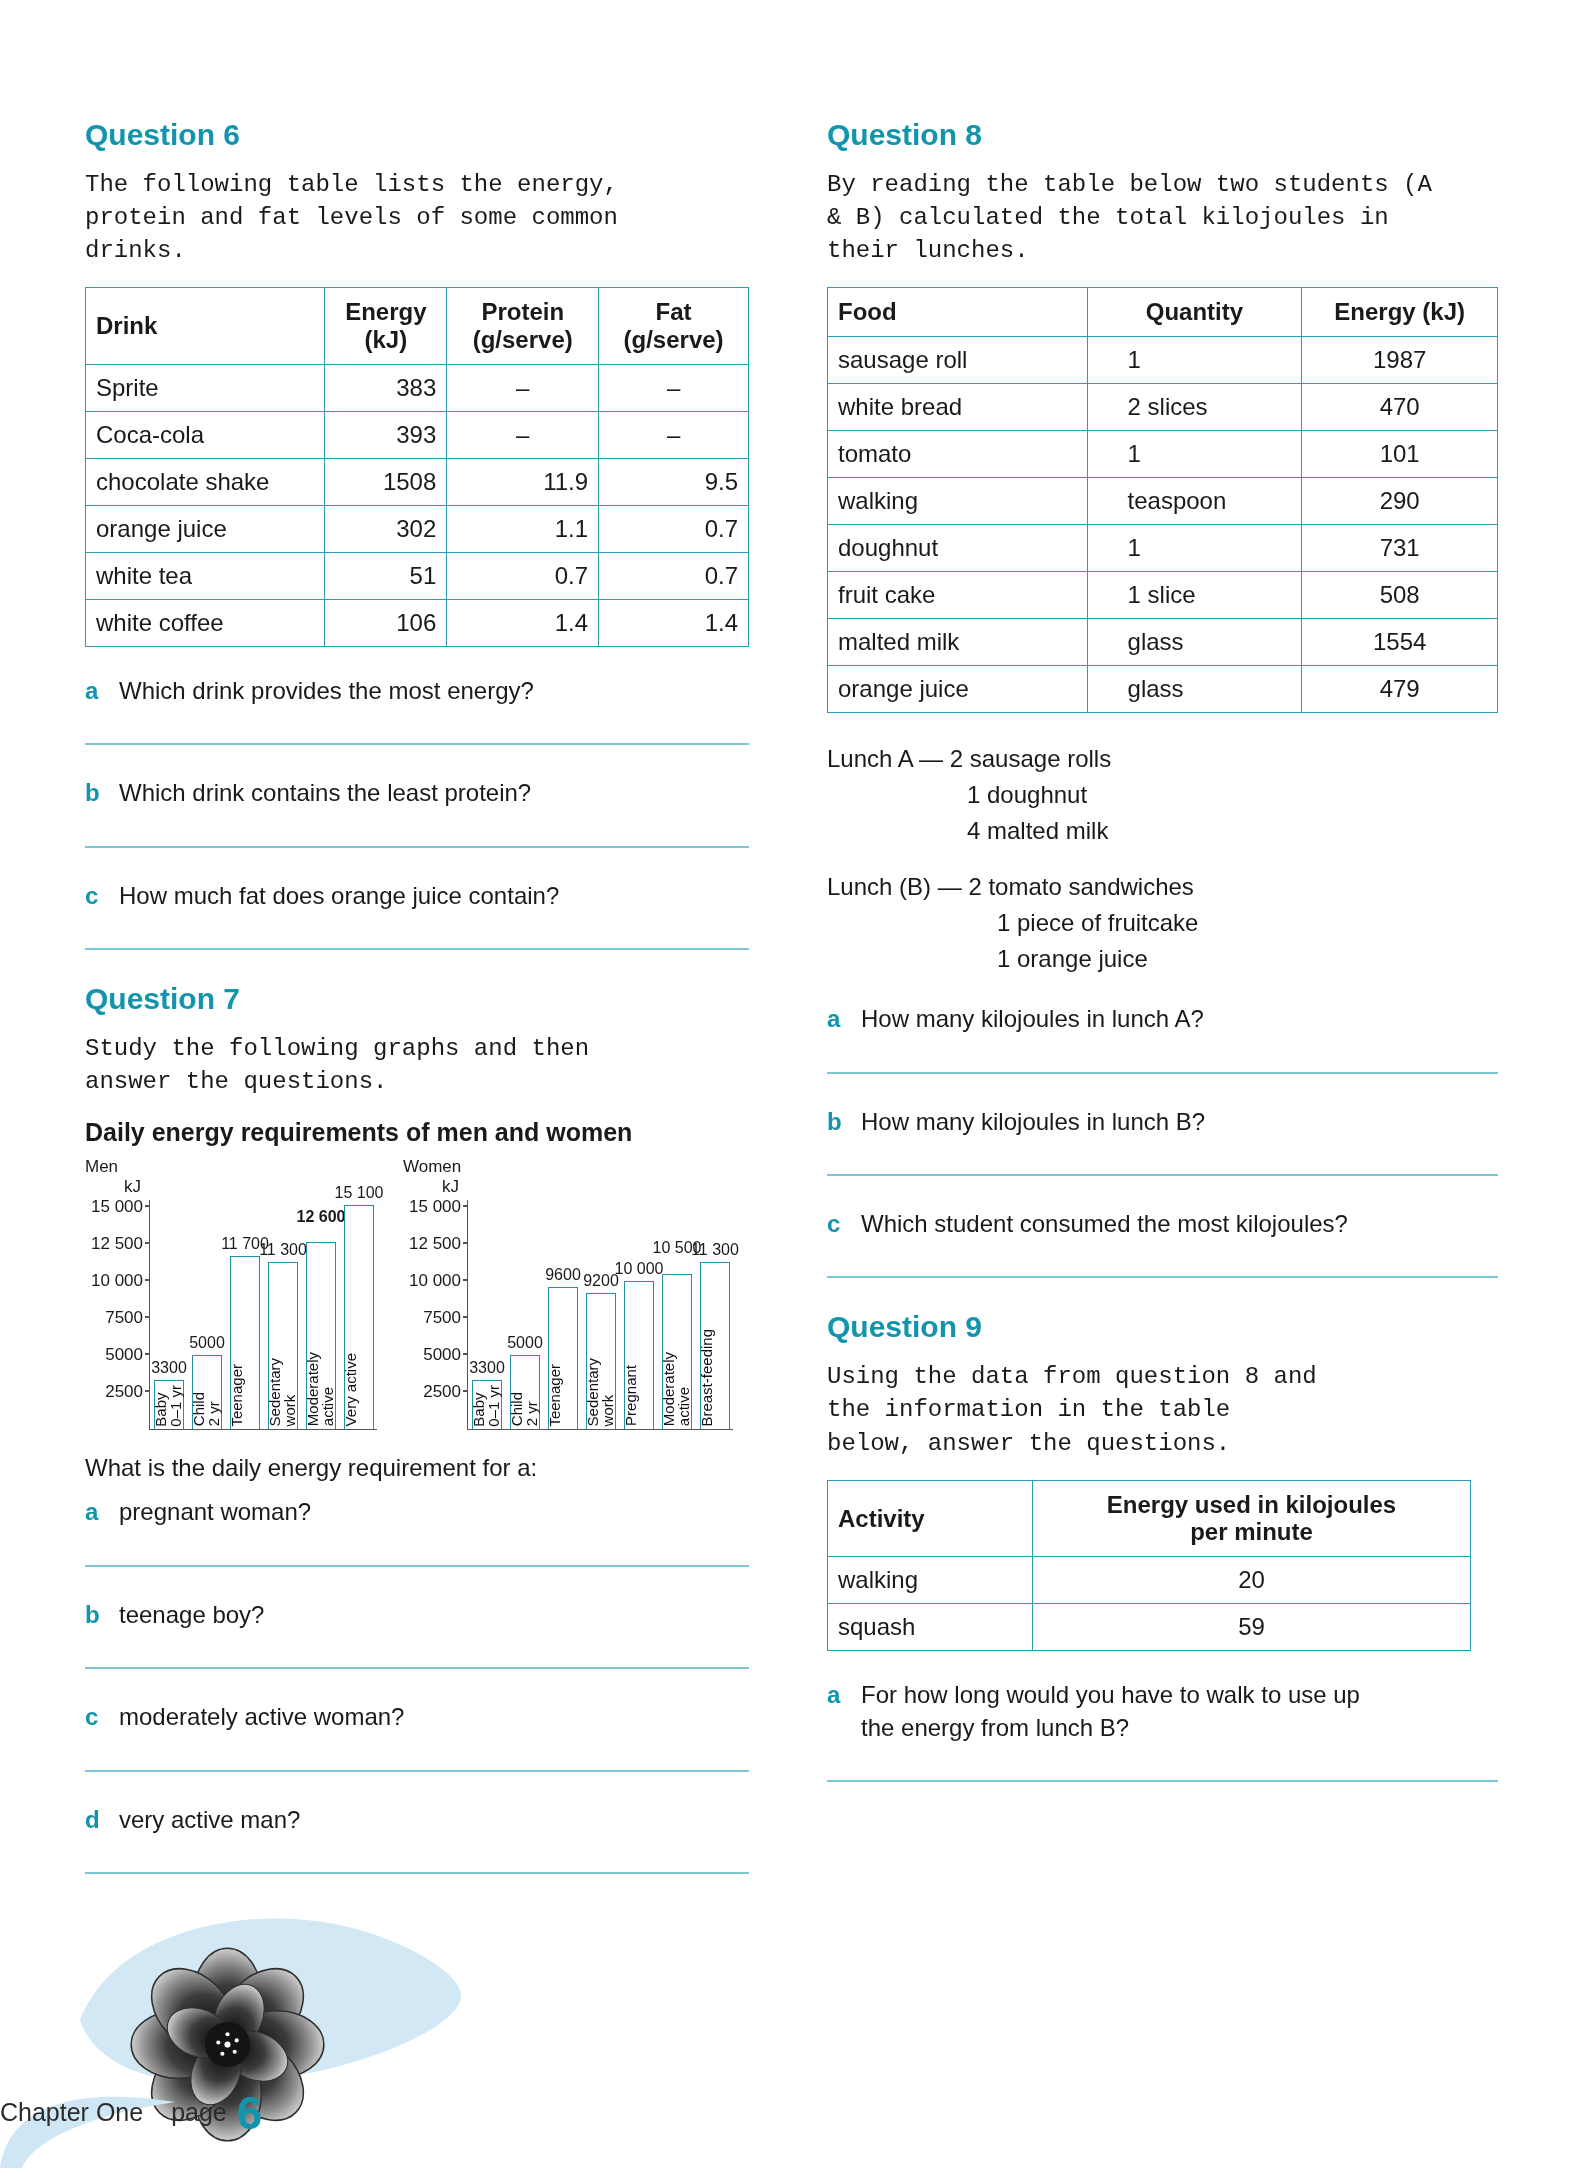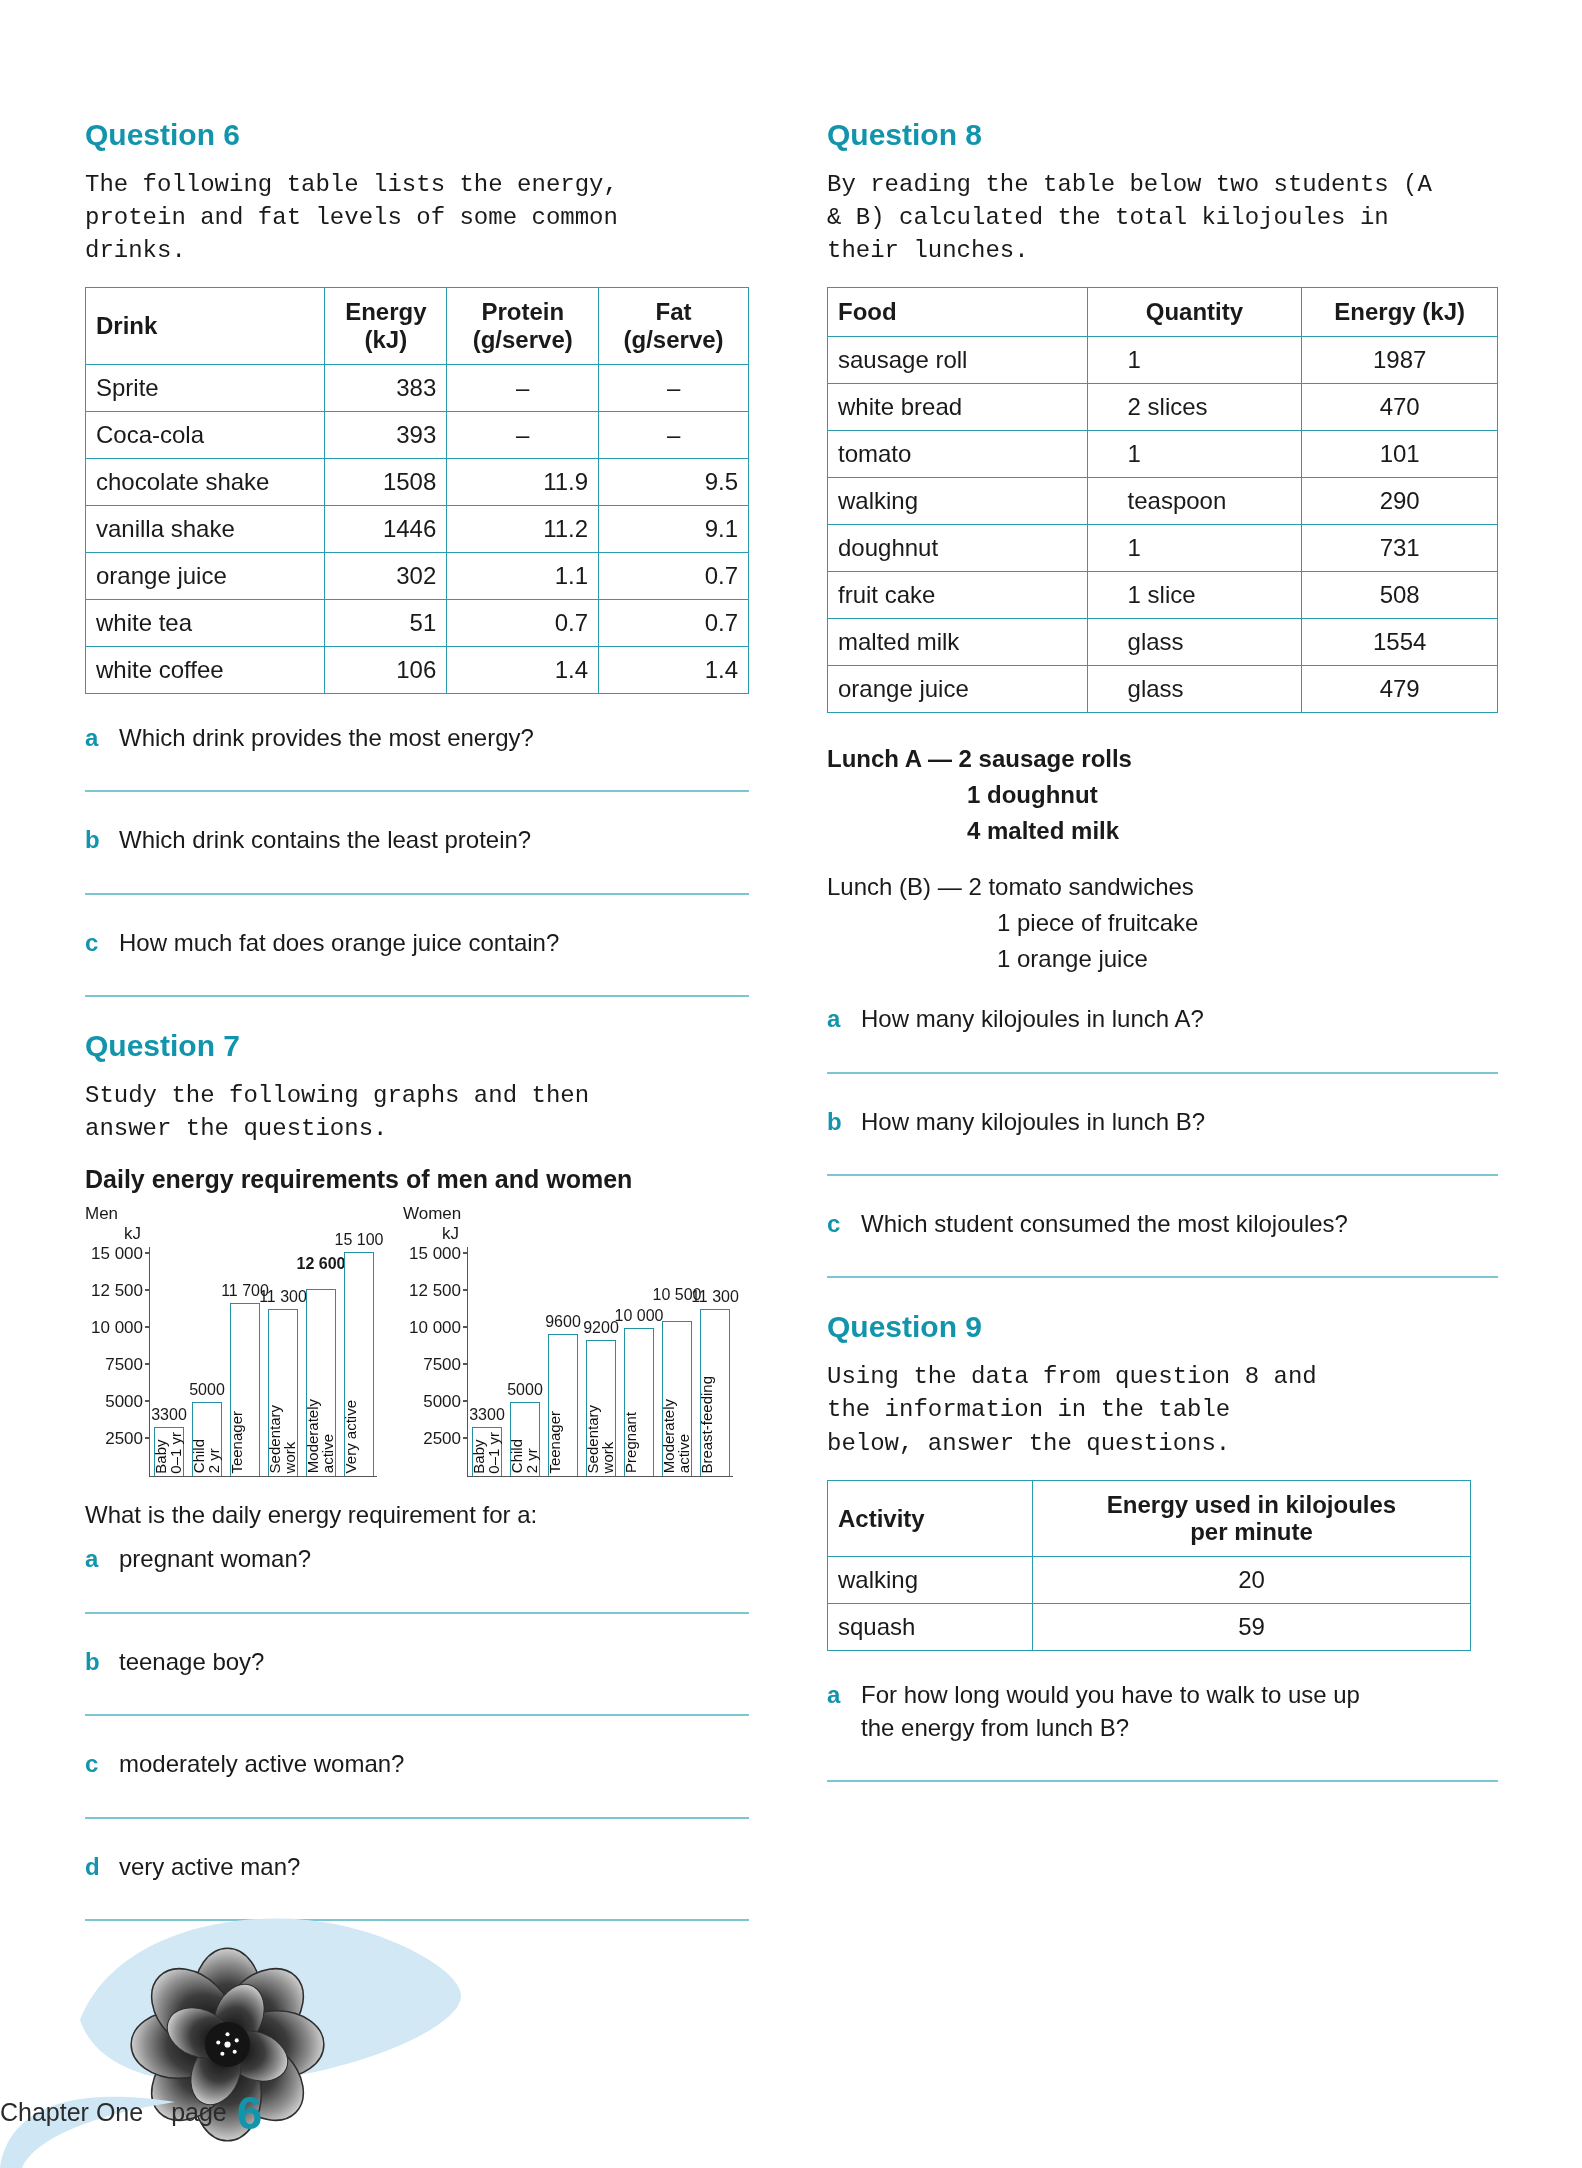--- a/index.html
+++ b/index.html
@@ -55,21 +55,21 @@
   .ytick{position:absolute;right:6px;white-space:nowrap;font-size:17px;}
   .plot{position:relative;border-left:1.5px solid #555;border-bottom:1.5px solid #555;}
   .tickmark{position:absolute;left:-5px;width:5px;height:2px;background:#555;}
   .bar{position:absolute;bottom:0;width:30px;background:#fff;border:1.5px solid var(--barline);border-bottom:none;}
   .vlabel{position:absolute;width:90px;text-align:center;font-size:16px;white-space:nowrap;}
   .clabel{position:absolute;bottom:3px;writing-mode:vertical-rl;transform:rotate(180deg);
           font-size:15px;line-height:15px;white-space:pre-line;color:#111;}
   .chart-lead{margin:24px 0 14px 0;}
 
   .lunch{line-height:1.5;}
-  .lunch-a{margin-top:23px;font-weight:bold;}
+  .lunch-a{margin-top:23px;}
   .lunch-b{margin-top:20px;}
   .lunch-a .indent{margin-left:140px;}
   .lunch-b .indent{margin-left:170px;}
 
   .footer{position:absolute;left:0;right:0;bottom:28px;text-align:left;font-size:25px;color:#2b2b2b;margin-top:44px;}
   .footer .pagenum{color:var(--accent);font-size:46px;font-weight:bold;margin-left:10px;vertical-align:-8px;}
   .footer .pageword{margin-left:28px;}
 
   .decor{position:absolute;pointer-events:none;}
   .blob{left:75px;top:1902px;}
@@ -112,26 +112,20 @@
               <td class="left">Coca-cola</td>
               <td class="num">393</td>
               <td class="dash">–</td>
               <td class="dash">–</td>
             </tr>
             <tr>
               <td class="left">chocolate shake</td>
               <td class="num">1508</td>
               <td class="num">11.9</td>
               <td class="num">9.5</td>
-            </tr>
-            <tr>
-              <td class="left">vanilla shake</td>
-              <td class="num">1446</td>
-              <td class="num">11.2</td>
-              <td class="num">9.1</td>
             </tr>
             <tr>
               <td class="left">orange juice</td>
               <td class="num">302</td>
               <td class="num">1.1</td>
               <td class="num">0.7</td>
             </tr>
             <tr>
               <td class="left">white tea</td>
               <td class="num">51</td>

